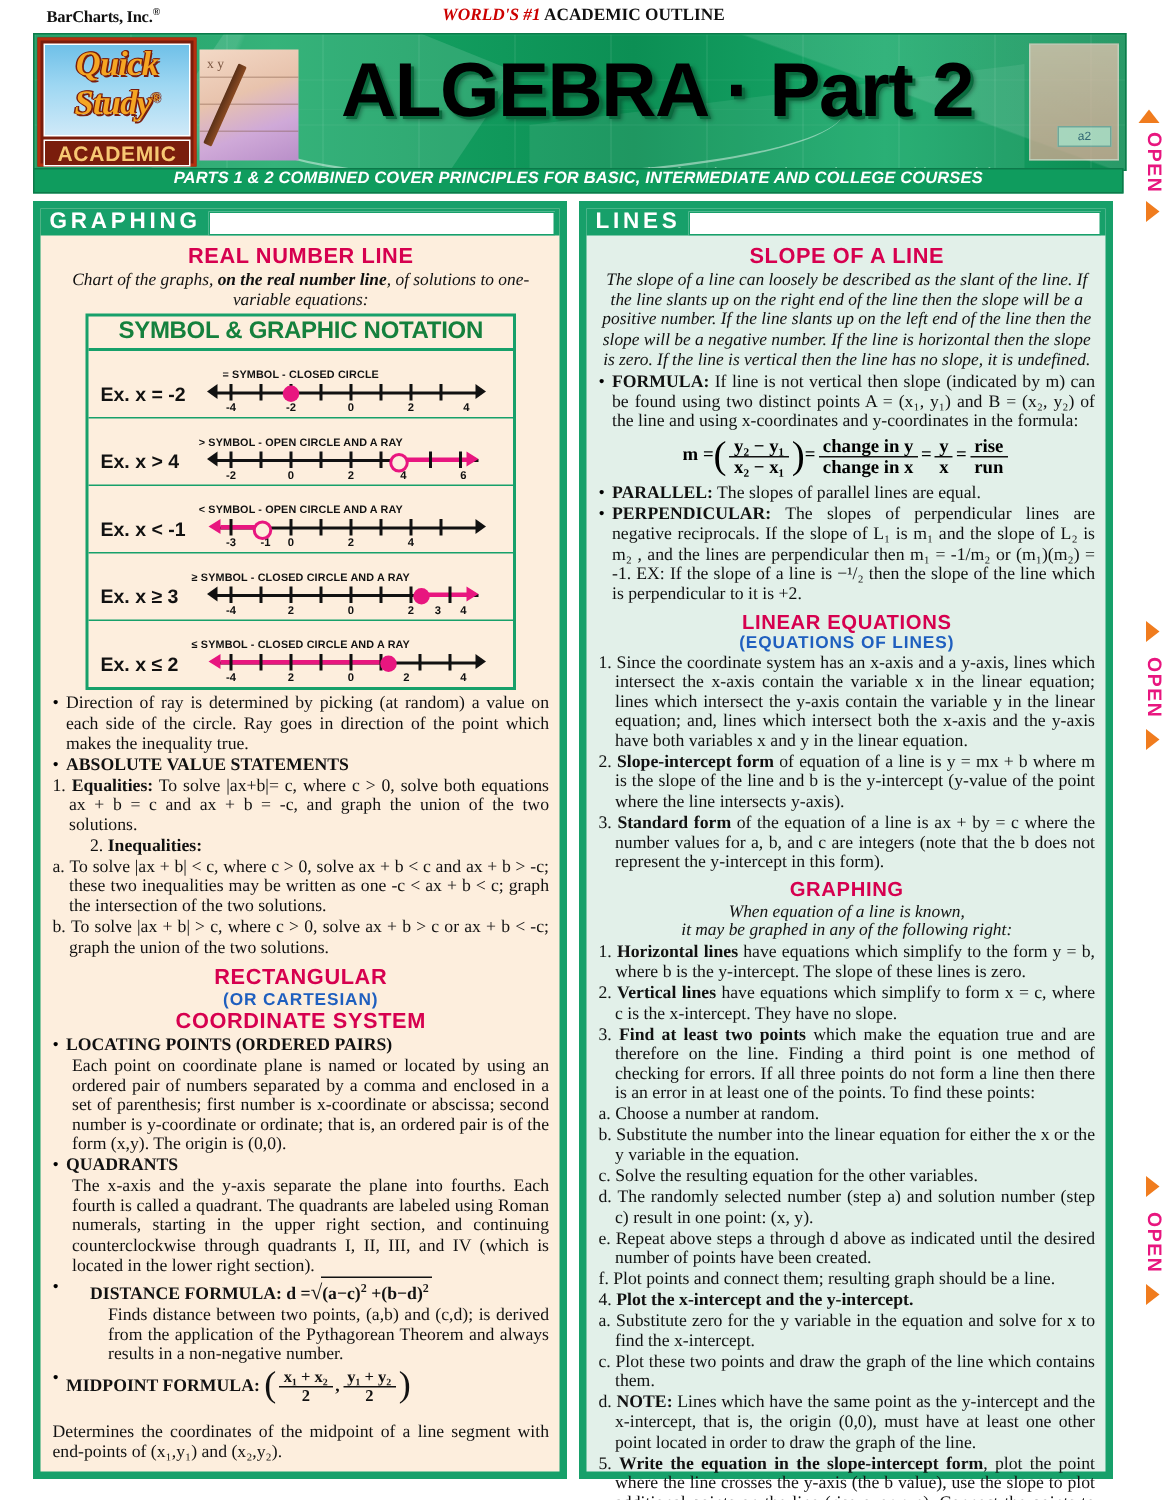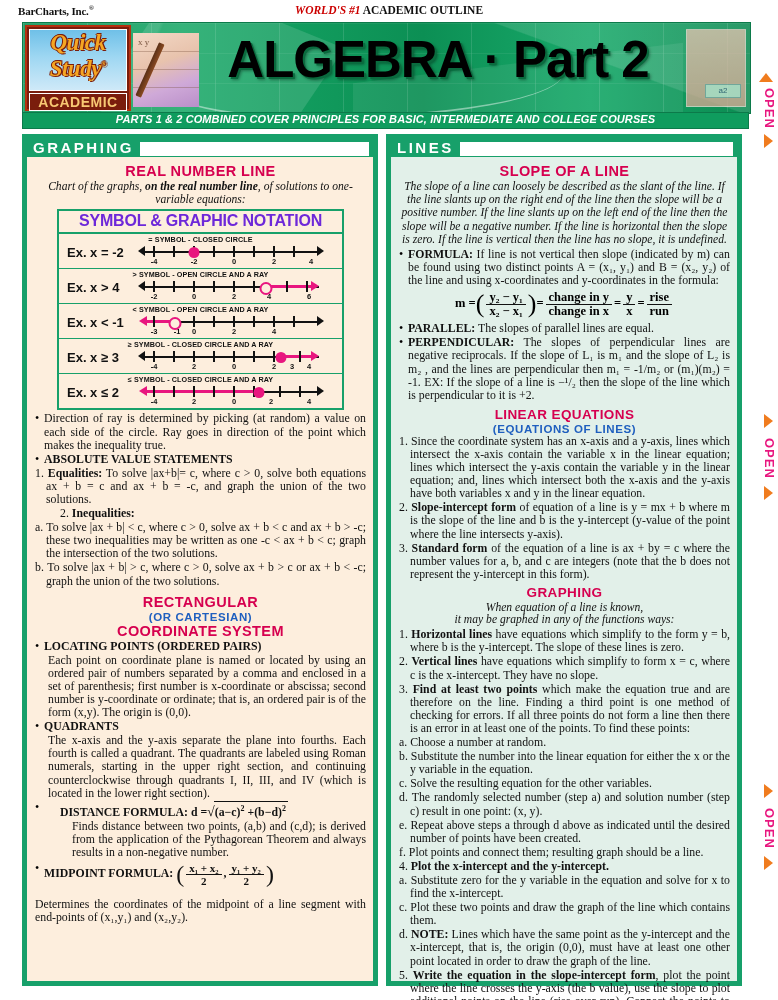--- a/index.html
+++ b/index.html
@@ -1,21 +1,21 @@
 <!DOCTYPE html>
 <html><head>
 <meta charset="utf-8">
 <style>
   html,body{margin:0;padding:0;background:#fff;}
   body{width:778px;height:1000px;font-family:"Liberation Serif",serif;-webkit-font-smoothing:antialiased;}
   .page{position:relative;width:778px;height:1000px;overflow:hidden;background:#ffffff;}
 
   
   .topbar{position:absolute;left:0;top:0;width:778px;height:22px;}
-  .barcharts{position:absolute;left:18px;top:4px;font:bold 11px "Liberation Serif",serif;color:#111;letter-spacing:-0.2px;}
+  .barcharts{position:absolute;left:31px;top:4px;font:bold 11px "Liberation Serif",serif;color:#111;letter-spacing:-0.2px;}
   .barcharts sup{font-size:7px;vertical-align:super;}
   .worldline{position:absolute;left:0;right:0;top:4px;text-align:center;font:bold 11.5px "Liberation Serif",serif;color:#111;}
   .worldline i{color:#cc0000;font-style:italic;font-weight:bold;}
 
   
   .masthead{position:absolute;left:22px;top:22px;width:727px;height:90px;
     background:#0f9c5e;overflow:hidden;border:1px solid #0c7a4a;}
   .mast-grad{position:absolute;inset:0;
     background:
       linear-gradient(112deg, rgba(255,255,255,.10) 0 18%, rgba(255,255,255,0) 18.5% 40%),
@@ -95,23 +95,23 @@
   b{font-weight:bold;}
   .bul{position:relative;padding-left:9px;margin:1px 0;}
   .bul::before{content:"•";position:absolute;left:0;top:-1px;font-size:12px;}
   .ind1{padding-left:13px;}
   .ind2{padding-left:25px;}
   .ind3{padding-left:37px;}
   .hang{text-indent:-11px;padding-left:11px;}
 
   
   .symtable{margin:3px 22px 2px;border:2px solid #17a06a;background:#fdeedd;}
-  .symtitle{text-align:center;font:bold 16px "Liberation Sans",sans-serif;color:#6d28d9;padding:1px 0 2px;letter-spacing:-.2px;
+  .symtitle{text-align:center;font:bold 16px "Liberation Sans",sans-serif;color:#15803d;padding:1px 0 2px;letter-spacing:-.2px;
      border-bottom:2px solid #17a06a;}
-  .symrow{border-bottom:1.5px solid #17a06a;padding:1px 0 2px;}
+  .symrow{border-bottom:1.5px solid #17a06a;padding:11px 0 2px;}
   .symrow:last-child{border-bottom:none;}
   .symcap{text-align:center;font:bold 7.2px "Liberation Sans",sans-serif;color:#111;letter-spacing:.1px;}
   .symline{display:flex;align-items:flex-start;padding-left:8px;}
   .symex{font:bold 13px "Liberation Sans",sans-serif;color:#111;white-space:nowrap;padding-top:1px;width:74px;}
   .nl{position:relative;width:188px;height:22px;}
   .nl .axis{position:absolute;left:2px;top:7px;width:176px;height:0;border-top:2px solid #111;}
   .nl .arL{position:absolute;left:-3px;top:2px;width:0;height:0;border-top:5px solid transparent;border-bottom:5px solid transparent;border-right:7px solid #111;}
   .nl .arR{position:absolute;left:176px;top:2px;width:0;height:0;border-top:5px solid transparent;border-bottom:5px solid transparent;border-left:7px solid #111;}
   .nl .tk{position:absolute;top:2px;width:2px;height:11px;background:#111;}
   .nl .lb{position:absolute;top:13px;font:bold 7.5px "Liberation Sans",sans-serif;color:#111;transform:translateX(-50%);}
@@ -401,21 +401,21 @@
 
       <h2 class="redhead sm" style="margin-top:5px">LINEAR EQUATIONS</h2>
       <h3 class="bluehead">(EQUATIONS OF LINES)</h3>
 
       <p class="just ind1 hang">1.&nbsp;<span>Since the coordinate system has an x-axis and a y-axis, lines which intersect the x-axis contain the variable x in the linear equation; lines which intersect the y-axis contain the variable y in the linear equation; and, lines which intersect both the x-axis and the y-axis have both variables x and y in the linear equation.</span></p>
       <p class="just ind1 hang">2.&nbsp;<b>Slope-intercept form</b><span> of equation of a line is y = mx + b where m is the slope of the line and b is the y-intercept (y-value of the point where the line intersects y-axis).</span></p>
       <p class="just ind1 hang">3.&nbsp;<b>Standard form</b><span> of the equation of a line is ax + by = c where the number values for a, b, and c are integers (note that the b does not represent the y-intercept in this form).</span></p>
 
       <h2 class="redhead sm" style="margin-top:4px">GRAPHING</h2>
       <p class="ital" style="margin-bottom:1px">When equation of a line is known,</p>
-      <p class="ital" style="margin-top:-2px">it may be graphed in any of the functions ways:</p>
+      <p class="ital" style="margin-top:-2px">it may be graphed in any of the following right:</p>
 
       <p class="just ind1 hang">1.&nbsp;<b>Horizontal lines</b><span> have equations which simplify to the form y = b, where b is the y-intercept. The slope of these lines is zero.</span></p>
       <p class="just ind1 hang">2.&nbsp;<b>Vertical lines</b><span> have equations which simplify to form x = c, where c is the x-intercept. They have no slope.</span></p>
       <p class="just ind1 hang">3.&nbsp;<b>Find at least two points</b><span> which make the equation true and are therefore on the line. Finding a third point is one method of checking for errors. If all three points do not form a line then there is an error in at least one of the points. To find these points:</span></p>
       <p class="just ind2 hang">a.&nbsp;<span>Choose a number at random.</span></p>
       <p class="just ind2 hang">b.&nbsp;<span>Substitute the number into the linear equation for either the x or the y variable in the equation.</span></p>
       <p class="just ind2 hang">c.&nbsp;<span>Solve the resulting equation for the other variables.</span></p>
       <p class="just ind2 hang">d.&nbsp;<span>The randomly selected number (step a) and solution number (step c) result in one point: (x, y).</span></p>
       <p class="just ind2 hang">e.&nbsp;<span>Repeat above steps a through d above as indicated until the desired number of points have been created.</span></p>
       <p class="just ind2 hang">f.&nbsp;<span>Plot points and connect them; resulting graph should be a line.</span></p>

